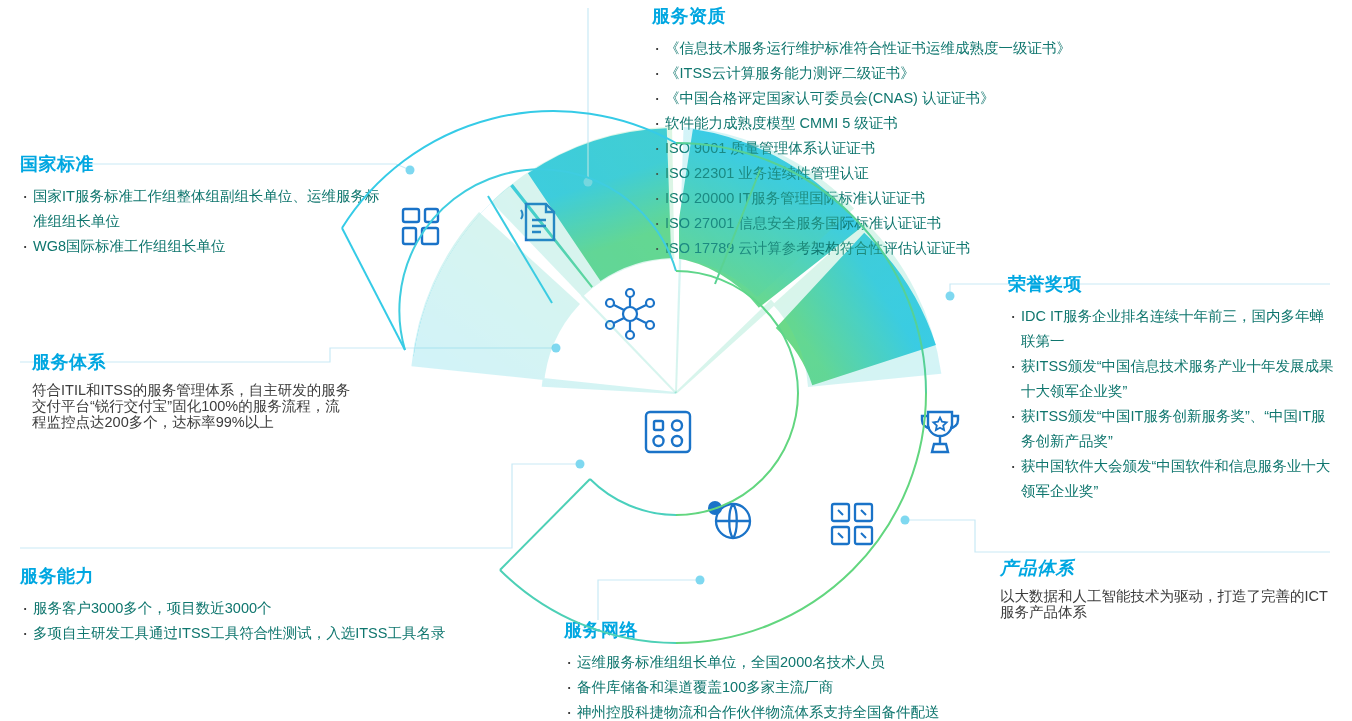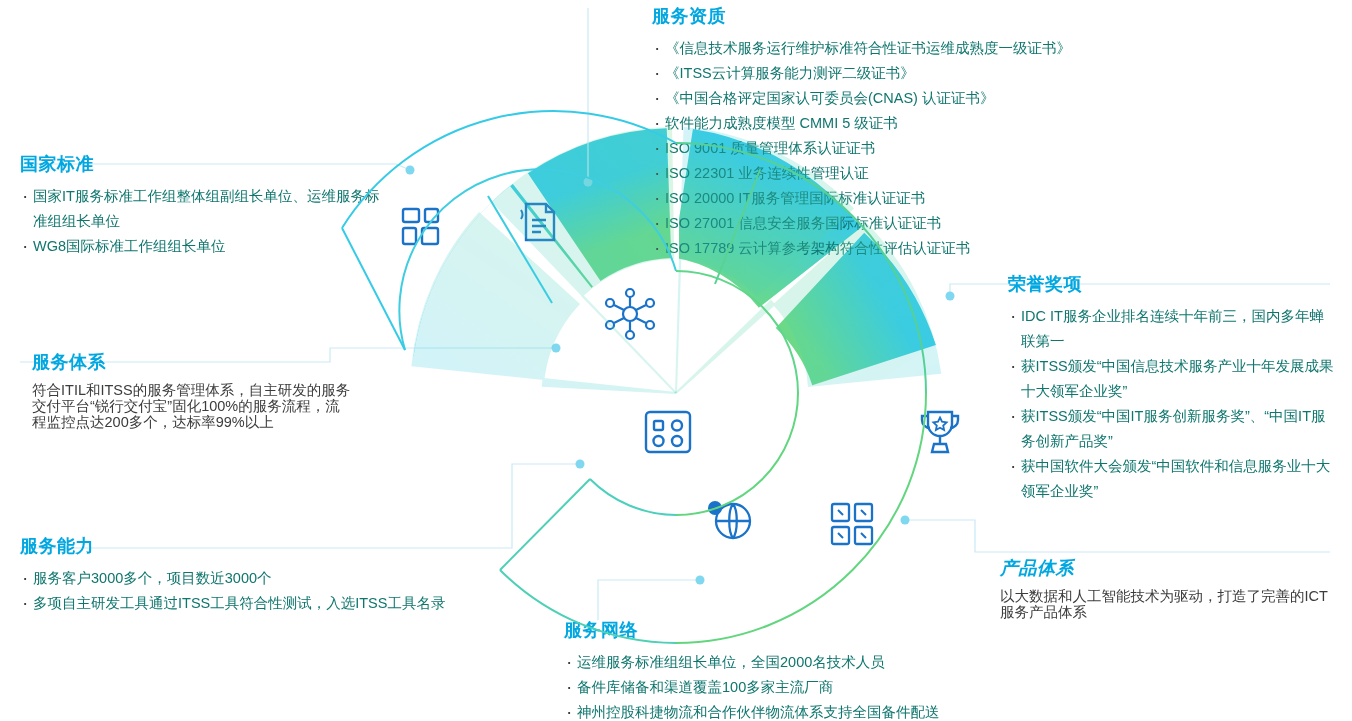--- a/index.html
+++ b/index.html
@@ -286,21 +286,21 @@
   <div class="block" style="left:1008px; top:272px; width:330px;">
     <div class="blk-title">荣誉奖项</div>
     <ul class="blk-list">
       <li>IDC  IT服务企业排名连续十年前三，国内多年蝉联第一</li>
       <li>获ITSS颁发“中国信息技术服务产业十年发展成果十大领军企业奖”</li>
       <li>获ITSS颁发“中国IT服务创新服务奖”、“中国IT服务创新产品奖”</li>
       <li>获中国软件大会颁发“中国软件和信息服务业十大领军企业奖”</li>
     </ul>
   </div>
 
-  <div class="block" style="left:20px; top:534px; width:520px;">
+  <div class="block" style="left:20px; top:564px; width:520px;">
     <div class="blk-title">服务能力</div>
     <ul class="blk-list">
       <li>服务客户3000多个，项目数近3000个</li>
       <li>多项自主研发工具通过ITSS工具符合性测试，入选ITSS工具名录</li>
     </ul>
   </div>
 
   <div class="block" style="left:564px; top:618px; width:520px;">
     <div class="blk-title">服务网络</div>
     <ul class="blk-list">

